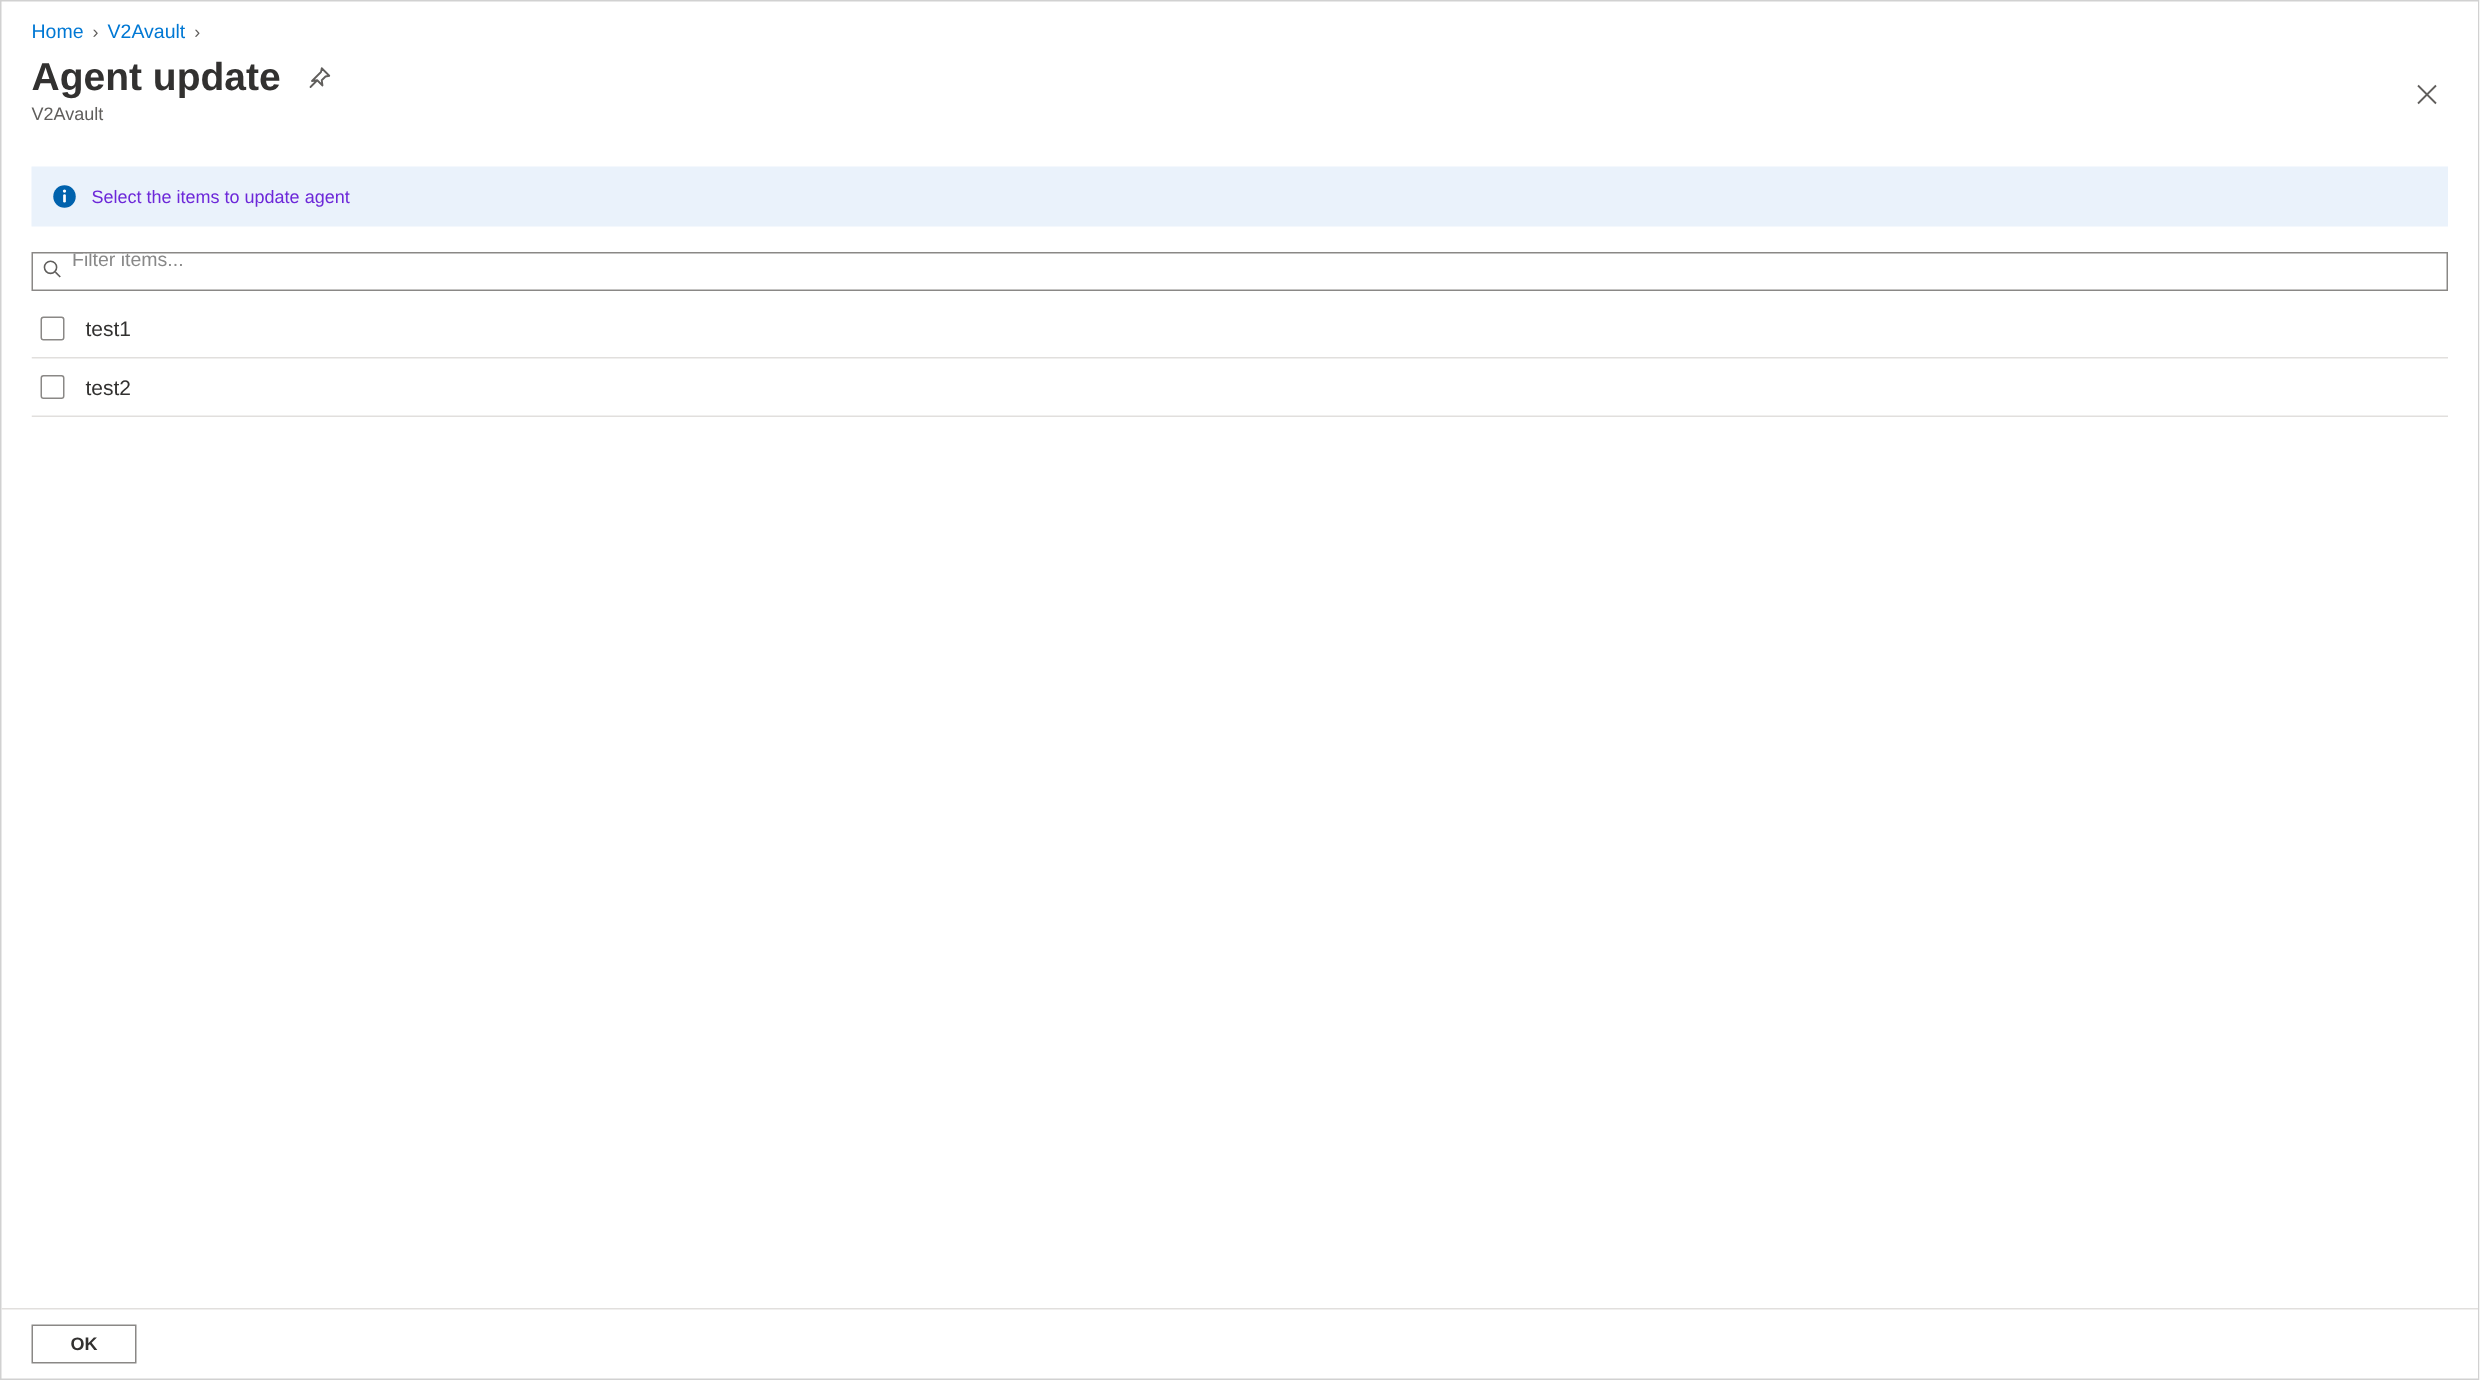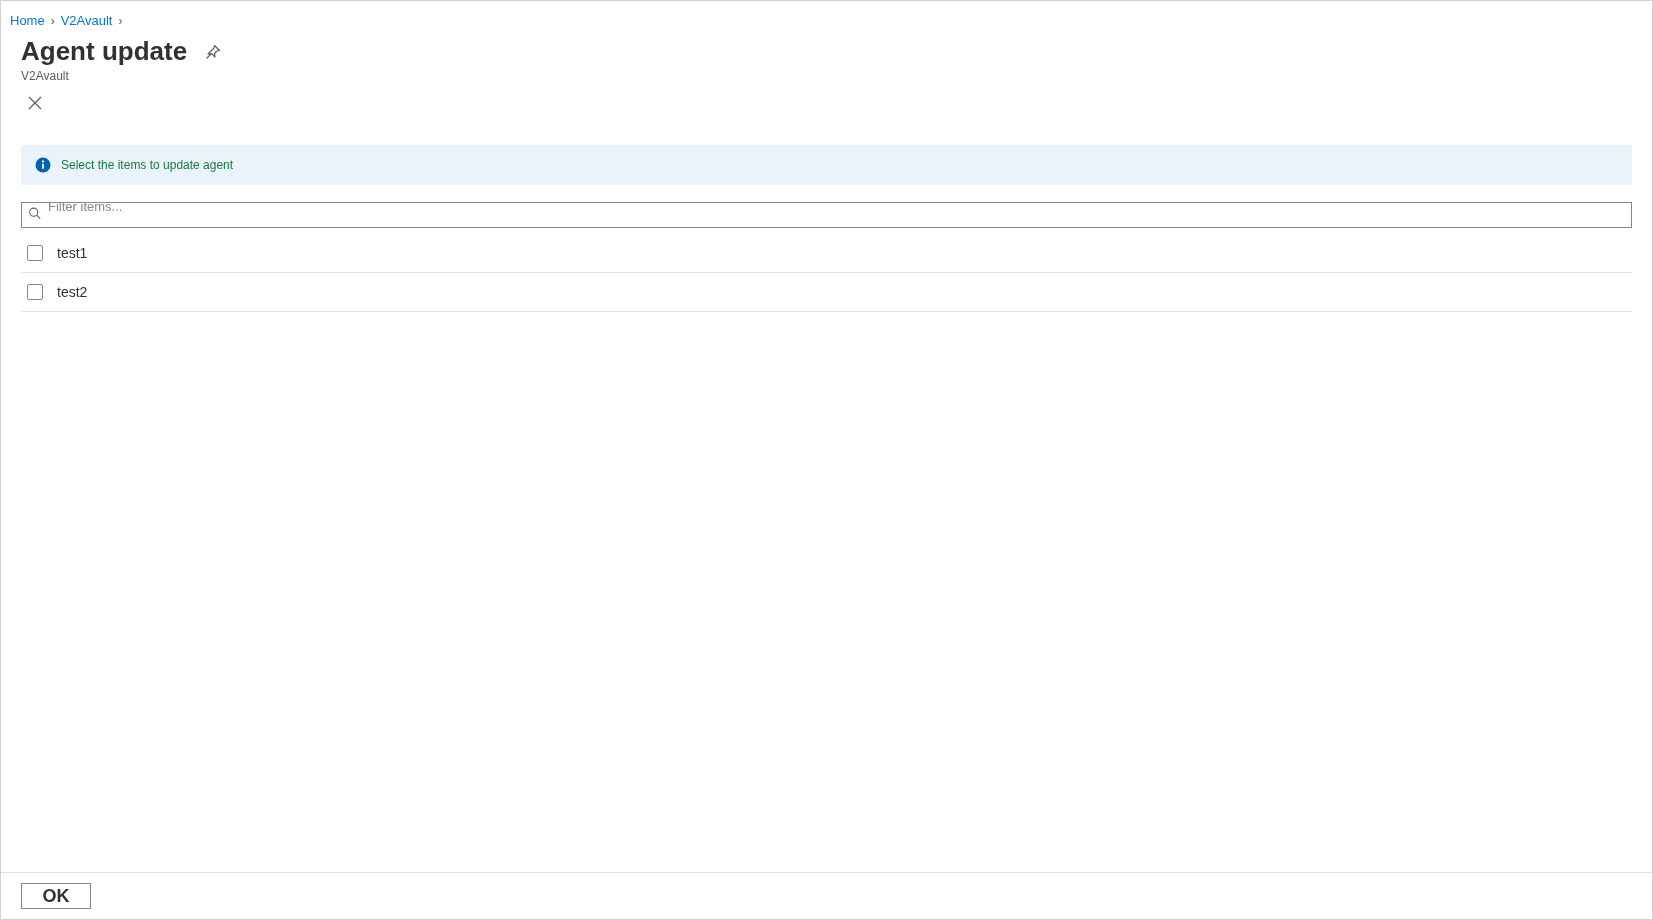--- a/index.html
+++ b/index.html
@@ -16,39 +16,38 @@
       flex-direction: column;
       height: 100%;
       border: 1px solid #d1d1d1;
       position: relative;
     }
     
     .breadcrumb {
       display: flex;
       align-items: center;
       gap: 6px;
-      padding: 12px 20px 4px 9px;
+      padding: 12px 20px 4px 20px;
       font-size: 13px;
     }
     .breadcrumb a {
       color: #0078d4;
       text-decoration: none;
       cursor: pointer;
     }
     .breadcrumb .sep {
       color: #605e5c;
       font-size: 12px;
     }
     
     .header {
       display: flex;
-      align-items: flex-start;
+      align-items: center;
       justify-content: space-between;
       padding: 4px 20px 8px 20px;
-      flex-direction: column;
     }
     .header-left { display: flex; flex-direction: column; }
     .title-row { display: flex; align-items: center; gap: 14px; }
     .page-title {
       font-size: 26px;
       font-weight: 600;
       color: #323130;
     }
     .pin-btn {
       display: inline-flex;
@@ -81,21 +80,21 @@
     .close-btn svg { width: 14px; height: 14px; }
     
     .info-banner {
       background: #eaf2fb;
       margin: 20px 20px 14px 20px;
       padding: 12px 14px;
       display: flex;
       align-items: center;
       gap: 10px;
       font-size: 12px;
-      color: #15803d;
+      color: #6d28d9;
     }
     .info-icon {
       width: 16px;
       height: 16px;
       flex-shrink: 0;
     }
     
     .filter-wrap {
       margin: 0 20px 6px 20px;
       position: relative;
@@ -151,21 +150,21 @@
       border-top: 1px solid #e1dfdd;
       padding: 10px 20px;
       display: flex;
       align-items: center;
     }
     .ok-btn {
       min-width: 70px;
       height: 26px;
       background: #ffffff;
       border: 1px solid #8a8886;
-      font-size: 18px;
+      font-size: 12px;
       font-weight: 600;
       color: #323130;
       cursor: pointer;
       font-family: inherit;
     }
   </style>
 </head>
 <body>
 
 <div class="page">

